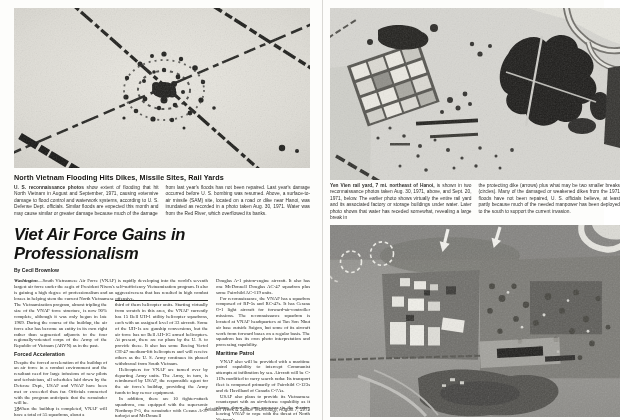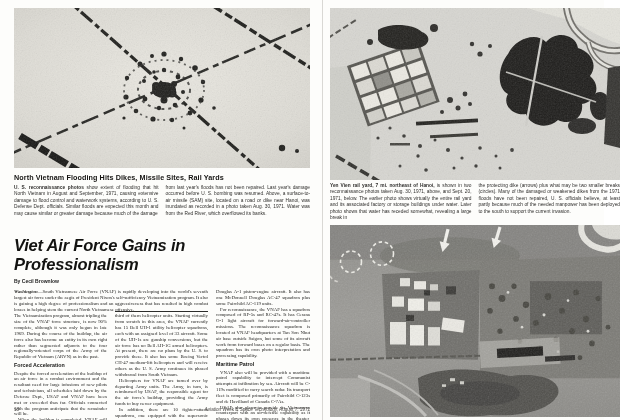--- a/index.html
+++ b/index.html
@@ -16,21 +16,21 @@
 
   .feature-title{font-family:"Liberation Sans",sans-serif;font-weight:bold;
     font-size:7.2px;margin:5px 0 0 0;color:#151412;letter-spacing:0.1px;}
   .caption-row{display:flex;gap:7px;margin-top:3px;
     font-family:"Liberation Sans",sans-serif;font-size:4.8px;line-height:6.4px;
     text-align:justify;color:#302f2d;}
   .caption-row p{margin:0;flex:1;min-width:0;}
   .cap-lead{font-weight:bold;}
 
   .headline{font-family:"Liberation Sans",sans-serif;font-weight:bold;font-style:italic;
-    font-size:16.5px;letter-spacing:-0.2px;margin:19px 0 0 0;color:#131311;}
+    font-size:16.5px;letter-spacing:-0.2px;margin:8px 0 0 0;color:#131311;}
   .byline{font-family:"Liberation Sans",sans-serif;font-weight:bold;font-size:5px;
     margin-top:4px;color:#222;}
 
   .article{display:flex;gap:8px;margin-top:5px;font-size:4.8px;line-height:5.85px;
     text-align:justify;color:#242422;}
   .block12{width:194px;flex:none;}
   .col3{width:94px;flex:none;min-width:0;}
   .twocol{display:flex;gap:8px;margin-top:1px;}
   .twocol .col{flex:1;min-width:0;}
   .article p{margin:0;text-indent:4px;}

